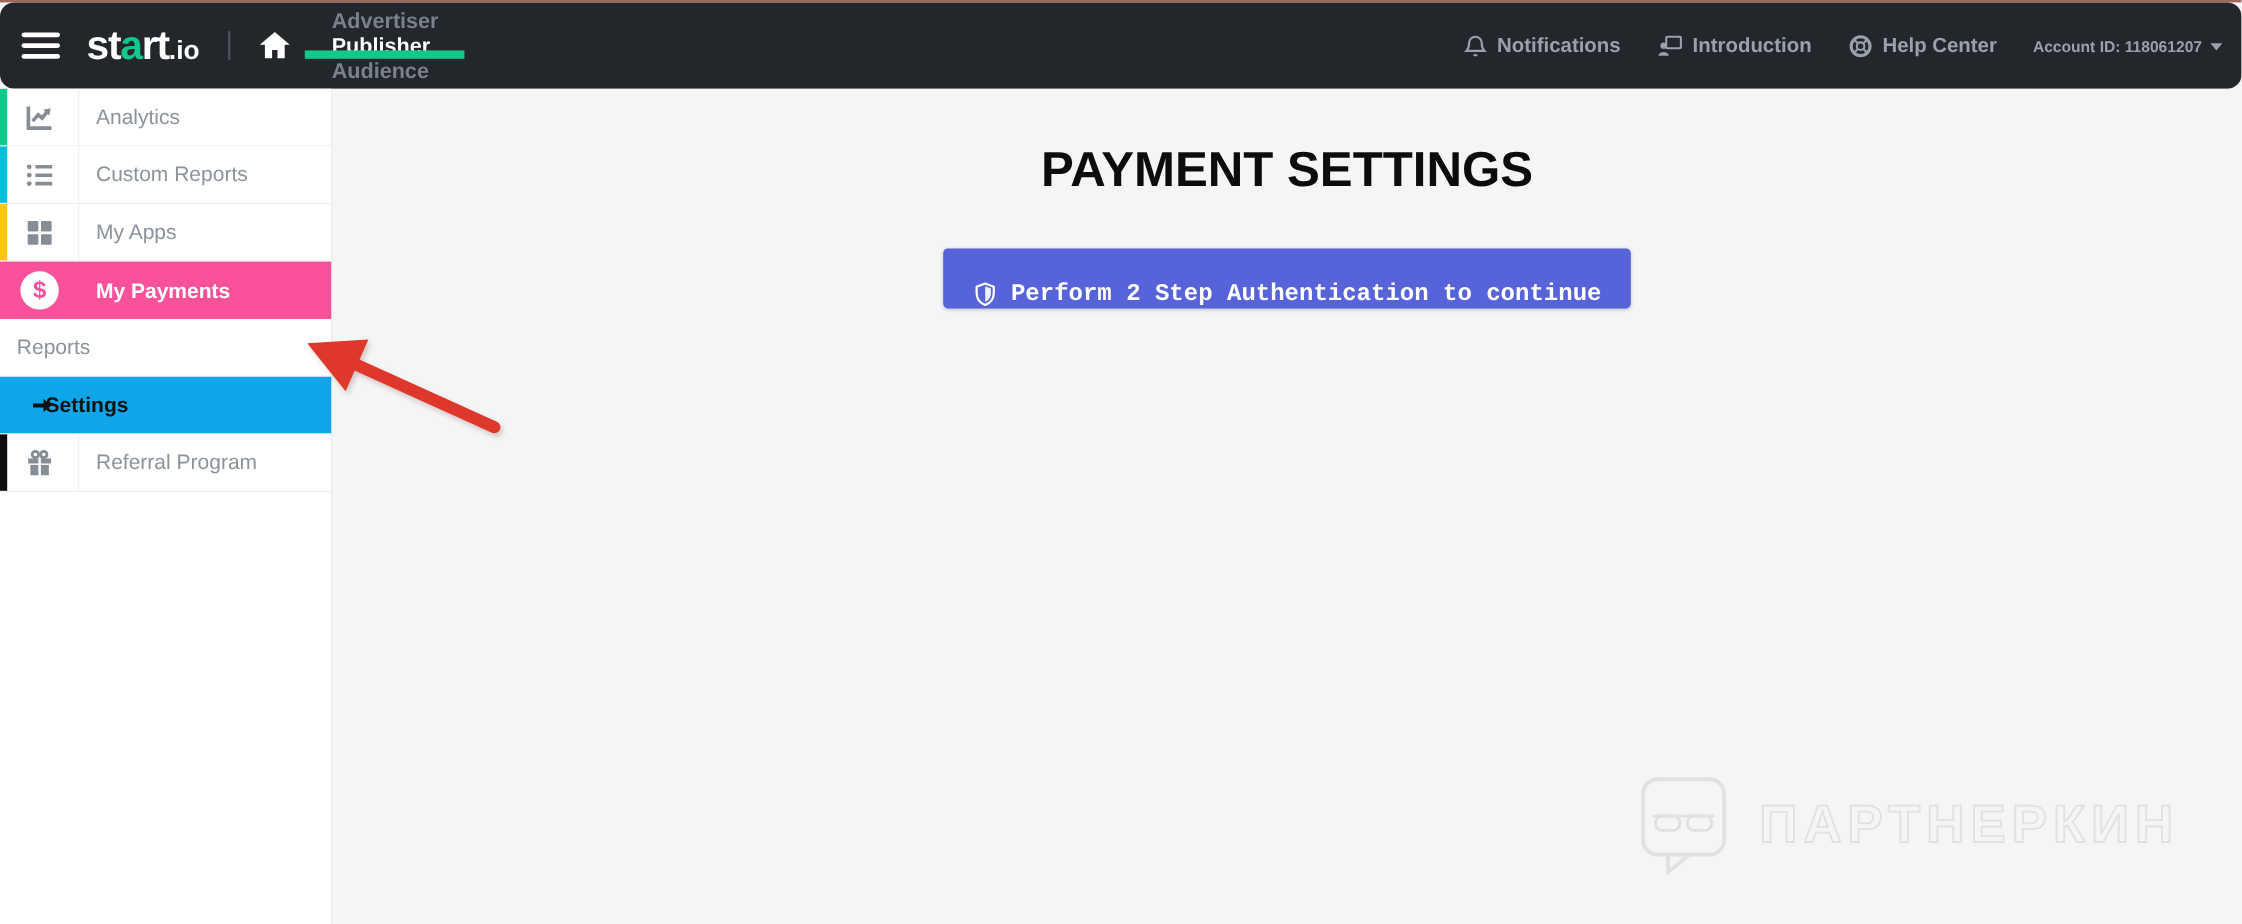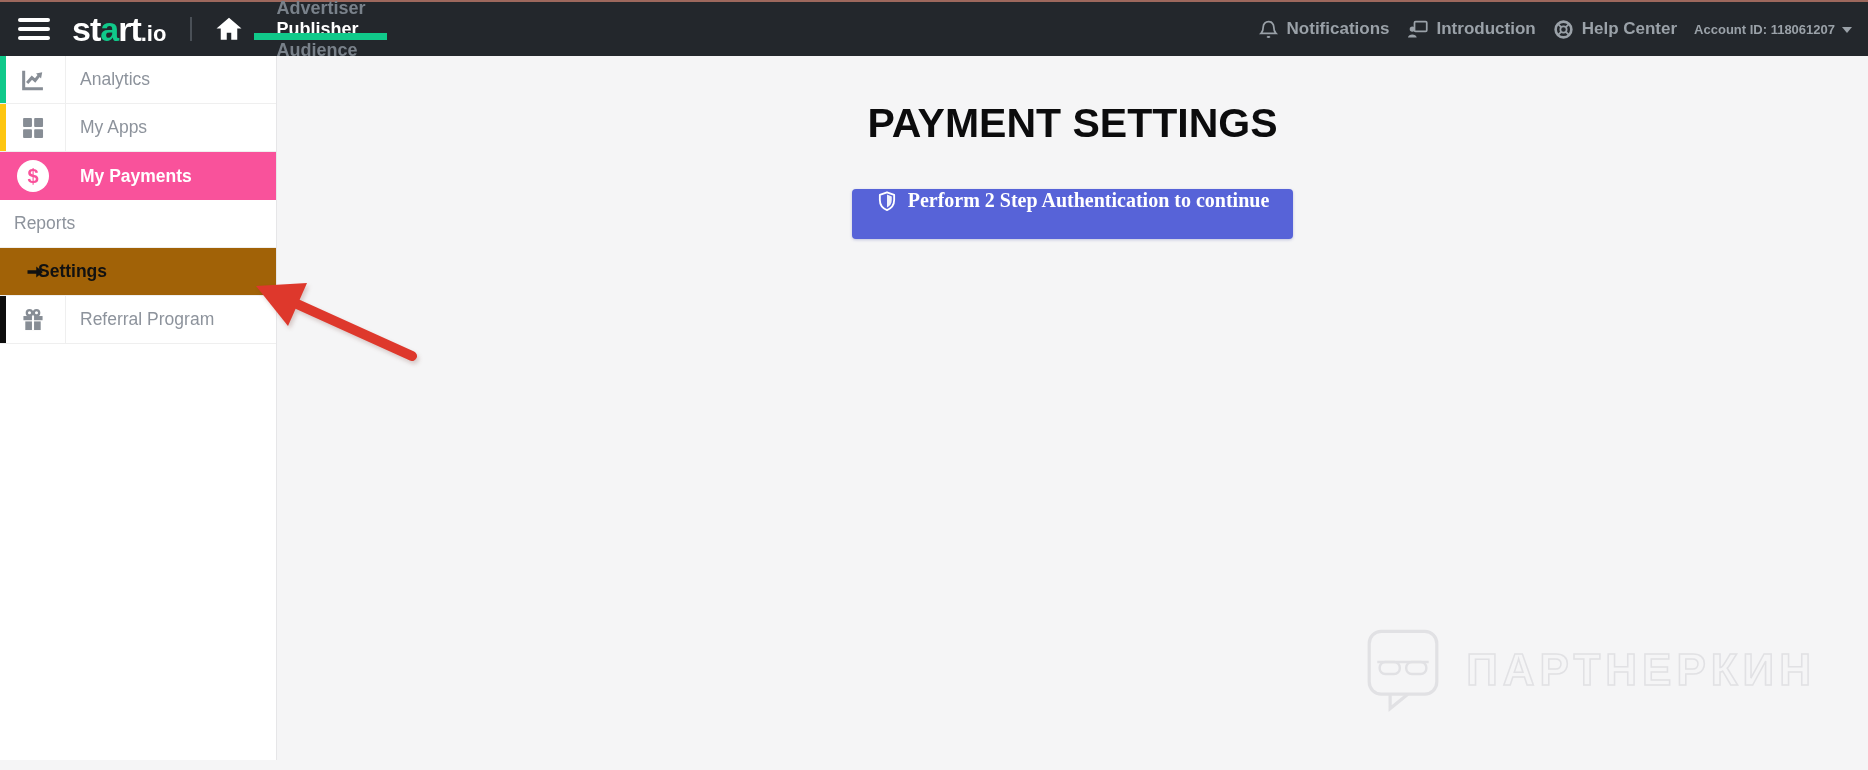--- a/index.html
+++ b/index.html
@@ -1,36 +1,36 @@
 <!DOCTYPE html>
 <html><head>
 <meta charset="utf-8">
 <style>
   * { margin:0; padding:0; box-sizing:border-box; }
   html,body { width:1868px; height:770px; overflow:hidden;
     font-family:"Liberation Sans", sans-serif; background:#f5f5f6; }
 
   
   .topline { height:2px; background:#9d685d; }
-  .navbar { height:54px; background:#23272c; display:flex; align-items:stretch; color:#9aa1a8; position:relative; }
+  .navbar { height:72px; background:#23272c; display:flex; align-items:stretch; color:#9aa1a8; position:relative;border-radius:12px; }
   .nav-left { display:flex; align-items:center; padding-left:18px; }
   .hamburger { width:32px; display:flex; flex-direction:column; gap:5px; cursor:pointer; margin-right:22px; }
   .hamburger span { display:block; height:4px; border-radius:2px; background:#fff; }
   .logo { display:flex; align-items:baseline; cursor:pointer; }
   .logo .l-main { font-size:34px; font-weight:bold; color:#fff; letter-spacing:-1px; }
   .logo .l-a { font-size:34px; font-weight:bold; color:#10c98a; letter-spacing:-1px; }
   .logo .l-suffix { font-size:22px; font-weight:bold; color:#fff; }
   .nav-divider { width:2px; height:24px; background:#4a5057; margin:0 22px 0 24px; align-self:center; }
   .home-btn { align-self:center; display:flex; align-items:center; cursor:pointer; margin-right:10px; }
   .tabs { display:flex; align-items:stretch;flex-direction:column; }
   .tab { display:flex; align-items:center; padding:0 22px; font-size:18px; font-weight:bold;
          color:#79818a; position:relative; cursor:pointer; }
   .tab.active { color:#ffffff; }
   .tab.active::after { content:""; position:absolute; left:0; right:0; bottom:0; height:7px; background:#10c98a; }
-  .nav-right { margin-left:auto; display:flex; align-items:center; gap:17px; padding-right:16px;
+  .nav-right { margin-left:auto; display:flex; align-items:center; gap:30px; padding-right:16px;
                font-size:17px; font-weight:bold; color:#9aa1a8; }
   .nav-action { display:flex; align-items:center; gap:8px; cursor:pointer; white-space:nowrap; }
   .nav-action svg { display:block; }
   .account { display:flex; align-items:center; gap:7px; cursor:pointer; white-space:nowrap; font-size:13px; }
   .caret { width:0; height:0; border-left:5px solid transparent; border-right:5px solid transparent;
            border-top:6px solid #9aa1a8; margin-top:2px; }
 
   
   .layout { display:flex; height:704px; }
   .sidebar { width:277px; background:#ffffff; border-right:1px solid #e6e6e8; position:relative; z-index:1; }
@@ -39,32 +39,32 @@
   .strip { position:absolute; left:0; top:0; bottom:0; width:6px; }
   .icon-cell { width:66px; height:100%; display:flex; align-items:center; justify-content:center;
                border-right:1px solid #efefef; flex:none; }
   .side-label { margin-left:14px; font-size:17.5px; color:#8d939c; }
   .side-item.active-main { background:#f9529b; border-bottom:none; }
   .side-item.active-main .icon-cell { border-right:none; }
   .side-item.active-main .side-label { color:#ffffff; font-weight:bold; }
   .dollar-circle { width:32px; height:32px; border-radius:50%; background:#ffffff; color:#f9529b;
                    font-size:20px; font-weight:bold; display:flex; align-items:center; justify-content:center; }
   .side-item.subitem .side-label { }
-  .side-item.sub-active { background:#a16207;padding-left:24px; }
+  .side-item.sub-active { background:#0ea5e9;padding-left:24px; }
   .side-item.sub-active .side-label { color:#111; font-weight:bold; }
   .sub-arrow { position:absolute; left:25px; top:50%; transform:translateY(-50%); display:flex; }
 
   
   .main { flex:1; position:relative; background:#f5f5f6; }
   .page-title { text-align:center; margin-top:44px; font-size:41px; font-weight:bold;
                 letter-spacing:0; color:#0c0c0d; }
   .btn-row { text-align:center; margin-top:42px; }
-  .auth-btn { display:inline-flex; align-items:flex-start; gap:10px; background:#5763d8; color:#fff;
+  .auth-btn { display:inline-flex; align-items:flex-end; gap:10px; background:#5763d8; color:#fff;
               border:none; border-radius:4px; height:50px; padding:0 24px; font-size:20px;
-              font-weight:bold; font-family:Liberation Serif, serif; cursor:pointer;
+              font-weight:bold; font-family:Liberation Mono, monospace; cursor:pointer;
               box-shadow:0 1px 3px rgba(40,50,150,.25); }
 
   
   .annot-arrow { position:absolute; left:240px; top:256px; width:195px; height:115px;
                  z-index:5; pointer-events:none; filter:drop-shadow(2px 3px 2px rgba(100,40,30,.22)); }
 
   
   .watermark { position:absolute; right:52px; bottom:48px; display:flex; align-items:center; gap:26px;
                pointer-events:none; }
   .wm-text { font-size:44px; font-weight:bold; letter-spacing:5px; color:transparent;
@@ -142,20 +142,32 @@
       <span class="icon-cell">
         <svg width="28" height="28" viewBox="0 0 24 24" fill="none" stroke="#878d95">
           <path d="M4 4 V19.5 H20.5" stroke-width="2.6"></path>
           <path d="M7 14.5 L11 10 L13.8 12.4 L17.6 7.6" stroke-width="2.6"></path>
           <path d="M14.6 6.4 L19.9 5.4 L18.9 10.7 Z" fill="#878d95" stroke="none"></path>
         </svg>
       </span>
       <span class="side-label">Analytics</span>
     </div>
 
+    <div class="side-item">
+      <span class="strip" style="background: rgb(0, 188, 212);"></span>
+      <span class="icon-cell">
+        <svg width="28" height="28" viewBox="0 0 24 24">
+          <circle cx="4.6" cy="6" r="1.7" fill="#878d95"></circle>
+            <circle cx="4.6" cy="12" r="1.7" fill="#878d95"></circle>
+            <circle cx="4.6" cy="18" r="1.7" fill="#878d95"></circle>
+          <path d="M9 6 H21 M9 12 H21 M9 18 H21" stroke="#878d95" stroke-width="2.6"></path>
+        </svg>
+      </span>
+      <span class="side-label">Custom Reports</span>
+    </div>
 
     <div class="side-item">
       <span class="strip" style="background: rgb(254, 198, 16);"></span>
       <span class="icon-cell">
         <svg width="28" height="28" viewBox="0 0 24 24" fill="#878d95">
           <rect x="3.5" y="3.5" width="7.6" height="7.6" rx="0.8"></rect>
             <rect x="13" y="3.5" width="7.6" height="7.6" rx="0.8"></rect>
           <rect x="3.5" y="13" width="7.6" height="7.6" rx="0.8"></rect>
             <rect x="13" y="13" width="7.6" height="7.6" rx="0.8"></rect>
         </svg>

